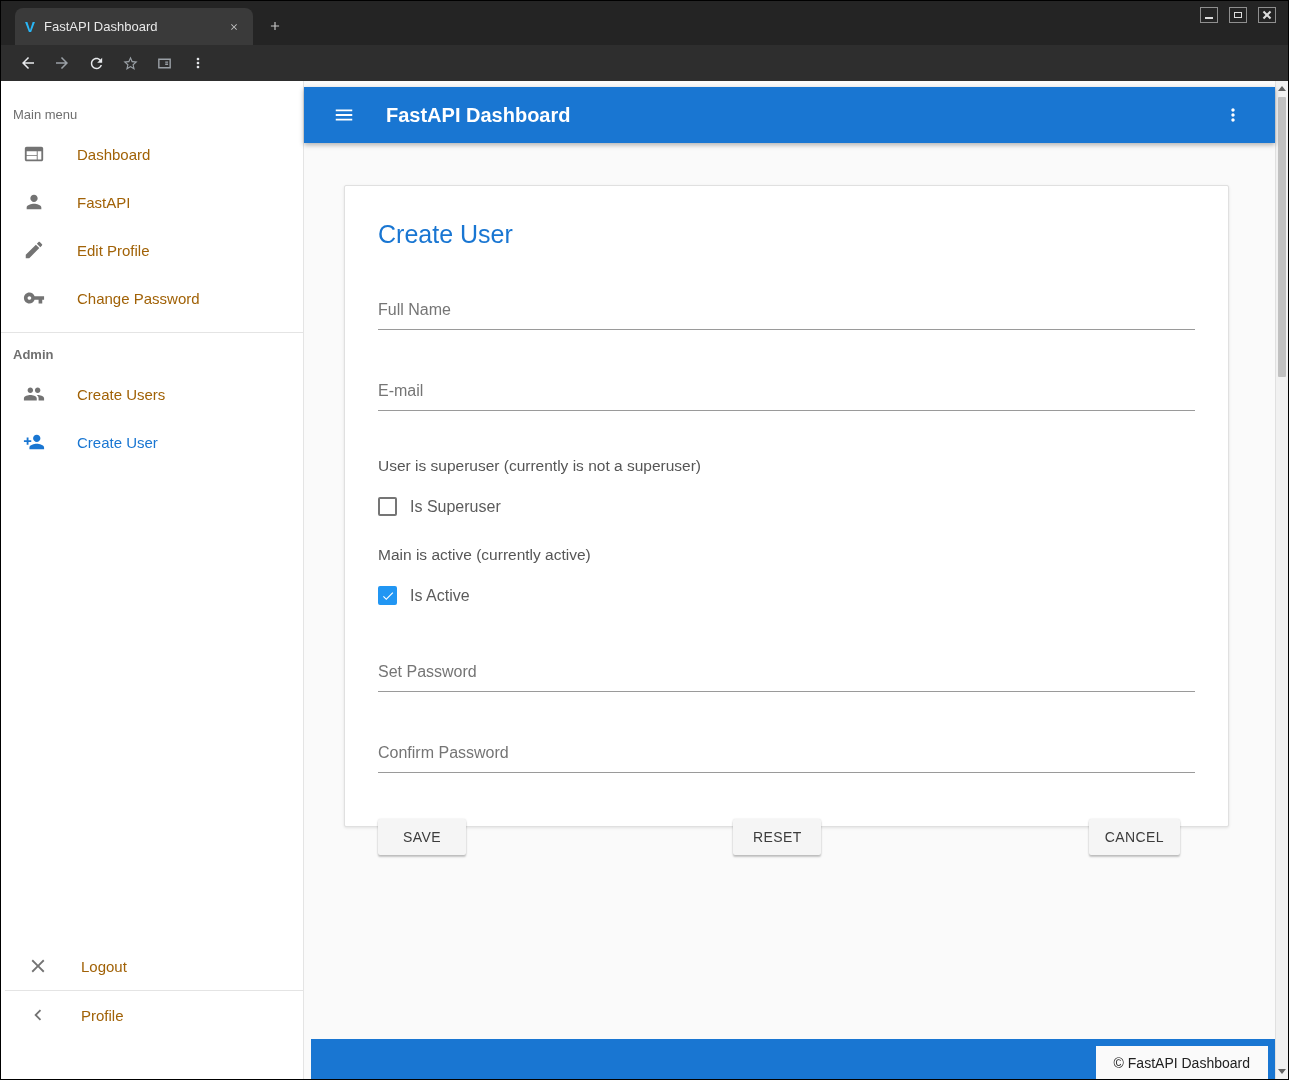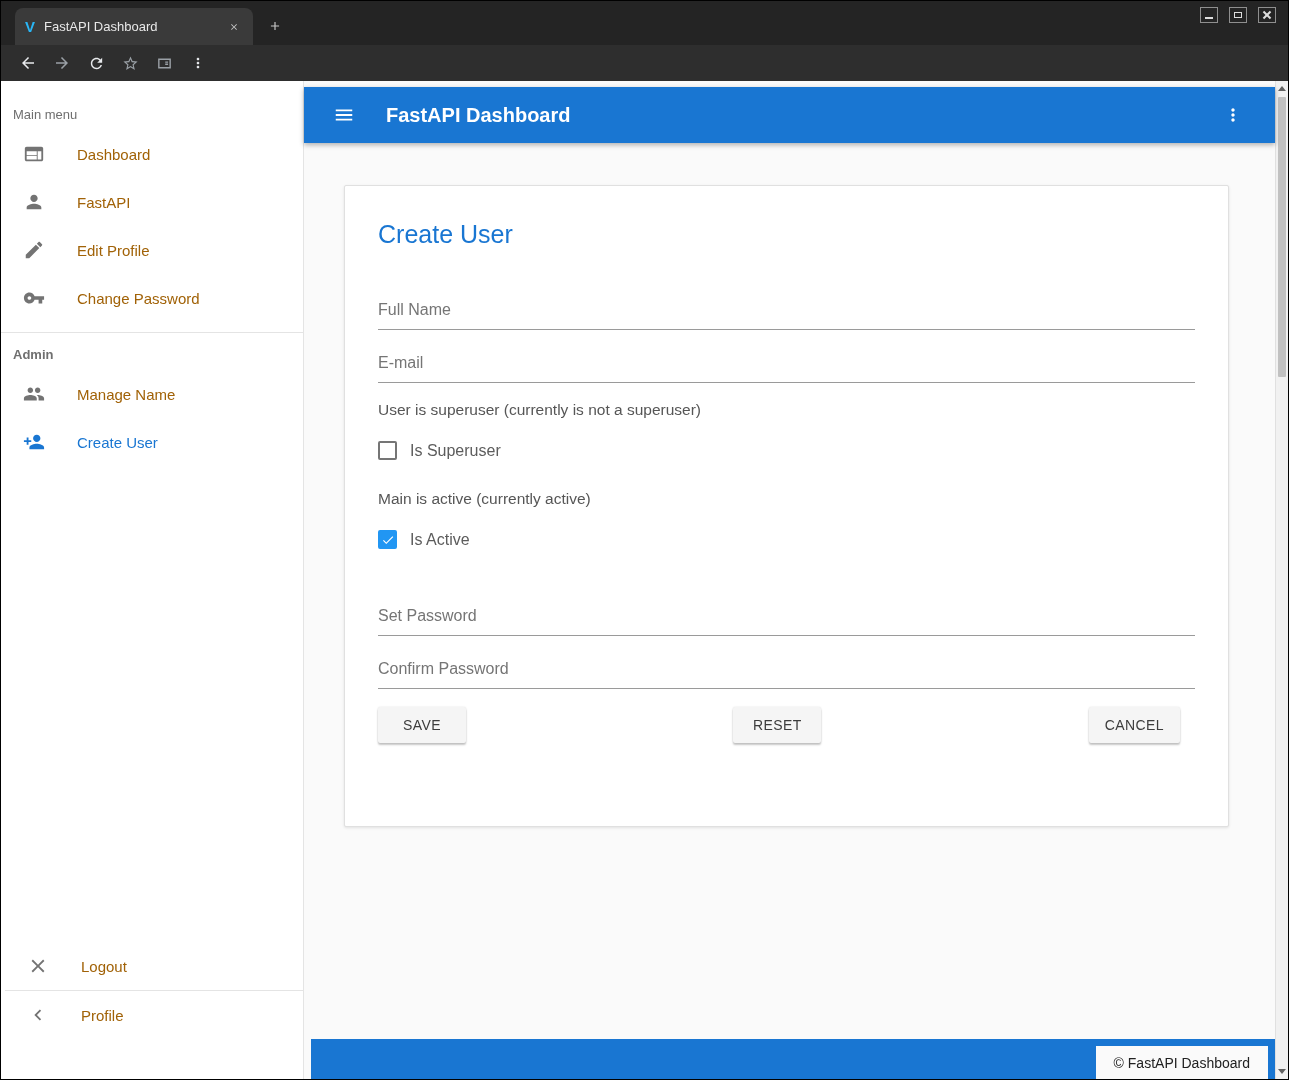--- a/index.html
+++ b/index.html
@@ -55,21 +55,21 @@
   .appbar { position:absolute; top:6px; left:0; right:0; height:56px; background:#1976d2; box-shadow:0 2px 5px rgba(0,0,0,.3); display:flex; align-items:center; z-index:2; }
   .appbar .burger { width:24px; height:24px; margin-left:28px; display:flex; align-items:center; justify-content:center; }
   .appbar .burger svg { fill:#fff; }
   .appbar-title { color:#fff; font-size:20px; font-weight:bold; margin-left:30px; }
   .appbar .dots { position:absolute; right:30px; width:24px; height:24px; display:flex; align-items:center; justify-content:center; }
   .appbar .dots svg { fill:#fff; }
 
   .content { position:absolute; top:62px; left:0; right:0; bottom:40px; background:#fafafa; overflow:hidden; }
   .card { margin:42px 46px 0 40px; background:#fff; border:1px solid #e0e0e0; border-radius:2px; box-shadow:0 1px 3px rgba(0,0,0,.1); padding:34px 33px 40px; height:642px; }
   .card-title { color:#1976d2; font-size:25px; font-weight:500; margin-bottom:46px; }
-  .field { margin-bottom:18px;text-decoration:underline; }
+  .field { margin-bottom:46px;text-decoration:underline; }
   .field input { width:100%; border:0; border-bottom:1px solid #9a9a9a; background:transparent; font-family:"Liberation Sans", sans-serif; font-size:16px; color:#212121; padding:6px 0 10px; outline:none; }
   .field input::placeholder { color:#757575; opacity:1; }
   .hint { font-size:15.5px; color:#565656; margin:2px 0 22px; }
   .cb-row { display:flex; align-items:center; margin-bottom:30px;text-align:center; }
   .cb { width:19px; height:19px; border:2px solid #757575; border-radius:2px; background:#fff; }
   .cb.checked { background:#2196f3; border-color:#2196f3; display:flex; align-items:center; justify-content:center; }
   .cb.checked svg { fill:#fff; }
   .cb-label { font-size:16px; color:#5c5c5c; margin-left:13px; }
   .gap { height:22px; }
   .btn-row { margin-top:12px; display:flex;justify-content:space-between; }
@@ -190,21 +190,21 @@
 
       <div class="divider"></div>
       <div class="section-label second">Admin</div>
 
       <div class="side-item">
         <span class="icon">
           <svg width="22" height="22" viewBox="0 0 24 24">
               <path d="M16 11c1.66 0 2.99-1.34 2.99-3S17.66 5 16 5c-1.66 0-3 1.34-3 3s1.34 3 3 3zm-8 0c1.66 0 2.99-1.34 2.99-3S9.66 5 8 5C6.34 5 5 6.34 5 8s1.34 3 3 3zm0 2c-2.33 0-7 1.17-7 3.5V19h14v-2.5c0-2.33-4.67-3.5-7-3.5zm8 0c-.29 0-.62.02-.97.05 1.16.84 1.97 1.97 1.97 3.45V19h6v-2.5c0-2.33-4.67-3.5-7-3.5z"></path>
             </svg>
         </span>
-        <span class="side-label">Manage Name</span>
+        <span class="side-label">Create Users</span>
       </div>
 
       <div class="side-item active">
         <span class="icon">
           <svg width="22" height="22" viewBox="0 0 24 24">
               <path d="M15 12c2.21 0 4-1.79 4-4s-1.79-4-4-4-4 1.79-4 4 1.79 4 4 4zm-9-2V7H4v3H1v2h3v3h2v-3h3v-2H6zm9 4c-2.67 0-8 1.34-8 4v2h16v-2c0-2.66-5.33-4-8-4z"></path>
             </svg>
         </span>
         <span class="side-label">Create User</span>
       </div>

